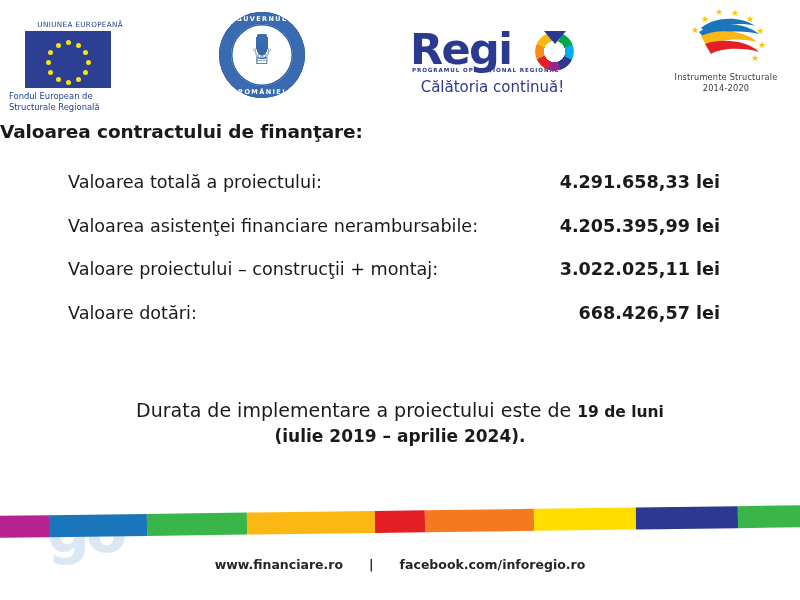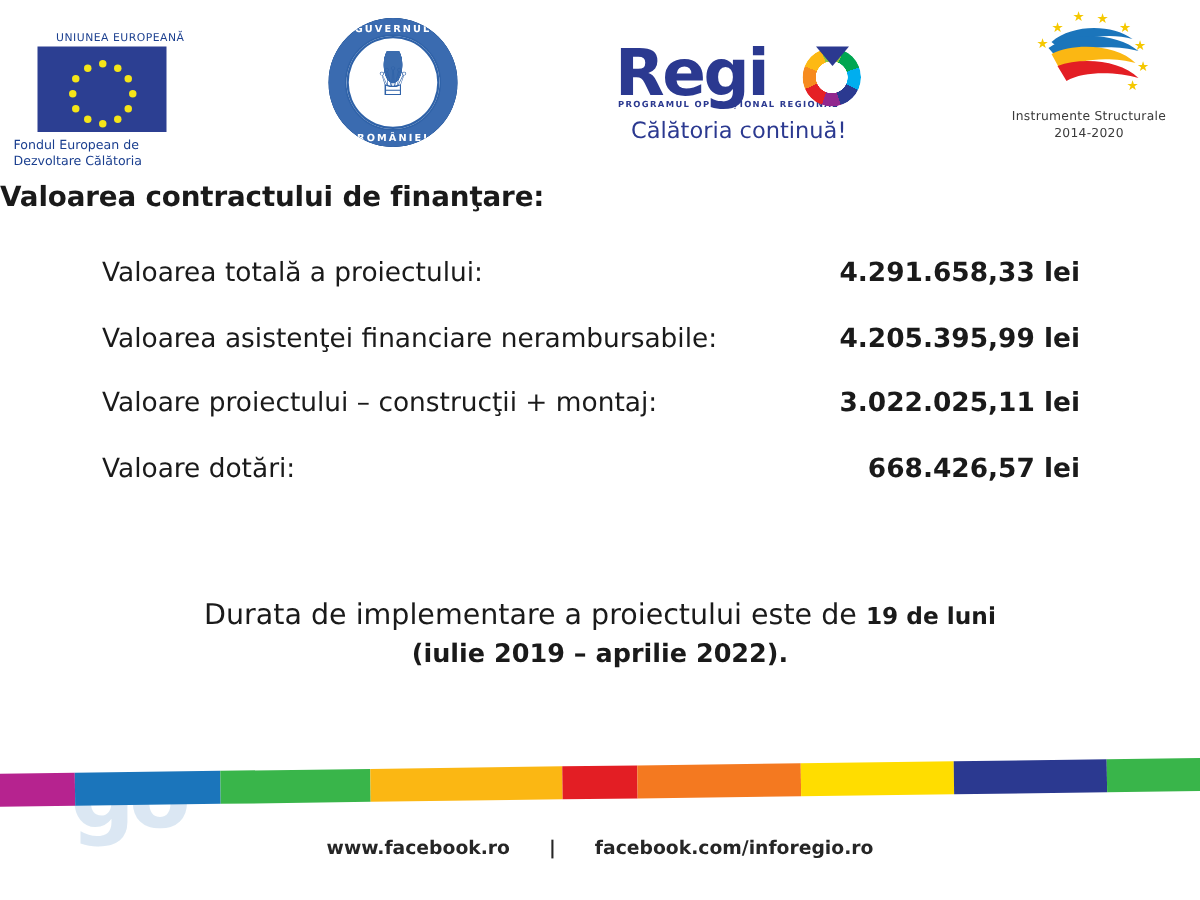--- a/index.html
+++ b/index.html
@@ -311,21 +311,21 @@
       <span class="eu-star" style="left:50.5px; top:46.3px"></span>
       <span class="eu-star" style="left:40.5px; top:49px"></span>
       <span class="eu-star" style="left:30.5px; top:46.3px"></span>
       <span class="eu-star" style="left:23.2px; top:39px"></span>
       <span class="eu-star" style="left:20.5px; top:29px"></span>
       <span class="eu-star" style="left:23.2px; top:19px"></span>
       <span class="eu-star" style="left:30.5px; top:11.7px"></span>
     </div>
     <div class="eu-caption-bot">
       <div>Fondul European de</div>
-      <div>Dezvoltare Călătoria</div>
+      <div>Structurale Regională</div>
     </div>
   </div>
 
   <div class="gov-logo">
     <div class="gov-seal">
       <div class="gov-ring-text"></div>
       <div class="gov-word top">GUVERNUL</div>
       <div class="gov-word bot">ROMÂNIEI</div>
       <div class="gov-inner"></div>
       <div class="gov-eagle">♕</div>
@@ -383,31 +383,31 @@
   </div>
   <div class="row">
     <span class="row-label">Valoare dotări:</span>
     <span class="row-value">668.426,57 lei</span>
   </div>
 </div>
 
 <div class="duration">
   <span>Durata de implementare a proiectului este de </span><span class="small">19 de luni</span>
 </div>
-<div class="duration-sub">(iulie 2019 – aprilie 2022).</div>
+<div class="duration-sub">(iulie 2019 – aprilie 2024).</div>
 
 <div class="watermark">go</div>
 
 <div class="stripe" id="stripe">
     <span style="background: rgb(182, 35, 143); width: 118px;"></span>
     <span style="background: rgb(27, 117, 187); width: 180px;"></span>
     <span style="background: rgb(57, 181, 74); width: 185px;"></span>
     <span style="background: rgb(251, 183, 19); width: 237px;"></span>
     <span style="background: rgb(227, 30, 36); width: 93px;"></span>
     <span style="background: rgb(244, 121, 32); width: 203px;"></span>
     <span style="background: rgb(255, 221, 0); width: 188px;"></span>
     <span style="background: rgb(43, 57, 144); width: 190px;"></span>
     <span style="background: rgb(57, 181, 74); width: 140px;"></span>
   </div>
 
 <div class="footer-links">
-  <span>www.facebook.ro</span><span class="sep">|</span><span>facebook.com/inforegio.ro</span>
+  <span>www.financiare.ro</span><span class="sep">|</span><span>facebook.com/inforegio.ro</span>
 </div>
 
 </body></html>

